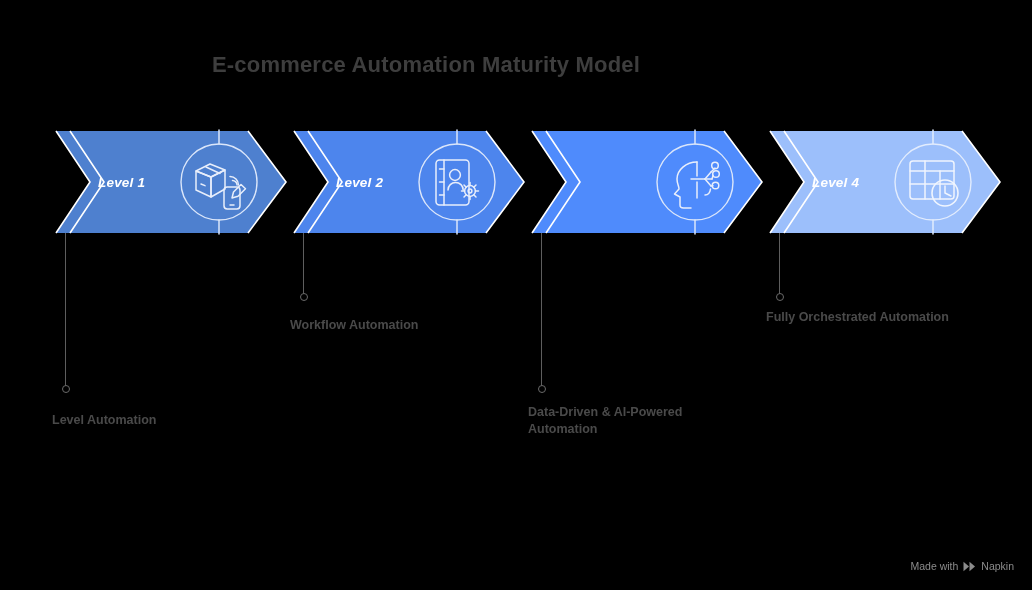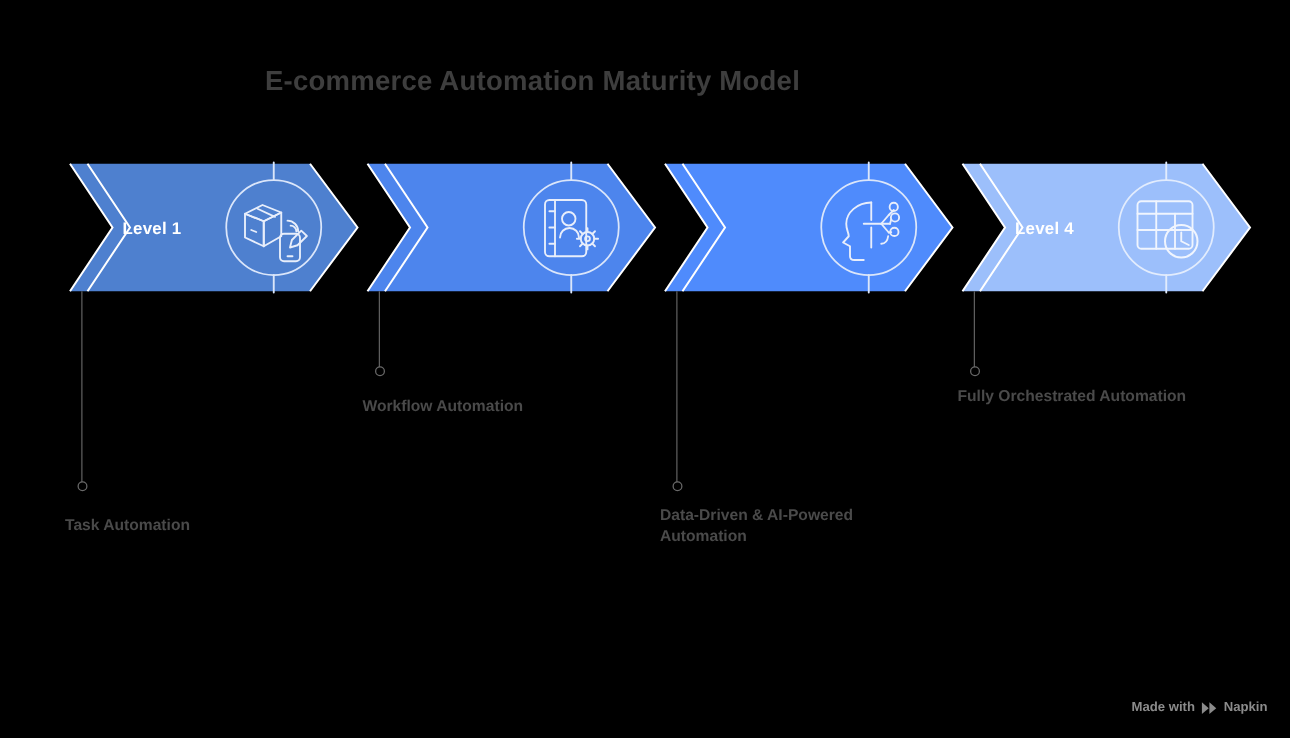--- a/index.html
+++ b/index.html
@@ -13,21 +13,21 @@
 
   .title {
     position:absolute; left:0; top:52px; width:852px;
     text-align:center;
     font-size:22px; font-weight:bold; letter-spacing:0.2px;
     color:#3e3e3e;
     white-space:nowrap;
   }
 
   
-  .stage { position:absolute; top:131px; width:238px; height:80px; }
+  .stage { position:absolute; top:131px; width:238px; height:80px;font-style:italic; }
   .stage .chev-wrap { position:absolute; inset:0; }
   .stage svg.chev { position:absolute; left:0; top:0; overflow:visible; }
 
   .stage .level-label {
     position:absolute; left:50px; top:0; height:102px;
     display:flex; align-items:center;
     font-size:13.5px; font-weight:bold; color:#ffffff;
     letter-spacing:0.2px;
     pointer-events:none;
   }
@@ -57,21 +57,21 @@
   }
   .block .b-body {
     font-size:12.5px; font-weight:bold; color:#4d4d4d;
     line-height:18px;
   }
 
   
   .watermark {
     position:absolute; right:18px; bottom:18px;
     display:flex; align-items:center; gap:5px;
-    font-size:10.5px; font-weight:bold; color:#8b8b8b;
+    font-size:10.5px; font-weight:normal; color:#8b8b8b;
   }
   .watermark .np-mark { display:block; }
 </style>
 </head>
 <body>
 
 <div id="canvas">
 
   <div class="title">E-commerce Automation Maturity Model</div>
 
@@ -103,32 +103,33 @@
       </svg>
     </div>
   </div>
 
   <div class="connector" style="left:65px; top:233px; height:160px;">
     <div class="cline" style="height:154px;"></div>
     <div class="cdot" style="top:152px;"></div>
   </div>
 
   <div class="block" style="left:52px; top:412px;">
-    <div class="b-head">Task Automation</div>
+    <div class="b-head">Level Automation</div>
   </div>
 
   <div class="stage" style="left:286px;">
     <div class="chev-wrap">
       <svg class="chev" width="238" height="102" viewBox="0 0 238 102">
         <polygon points="8,0 200,0 238,51 200,102 8,102 42,51" fill="#4d85ed"></polygon>
         <polyline points="8,0 42,51 8,102" fill="none" stroke="#ffffff" stroke-width="1.6"></polyline>
         <polyline points="22,0 56,51 22,102" fill="none" stroke="#ffffff" stroke-width="1.6"></polyline>
         <polyline points="200,0 238,51 200,102" fill="none" stroke="#ffffff" stroke-width="1.6"></polyline>
       </svg>
     </div>
+    <div class="level-label">Level 2</div>
     <div class="icon-holder">
       <svg width="78" height="78" viewBox="0 0 78 78" fill="none" stroke="#e8eefb" stroke-width="1.5" stroke-linecap="round" stroke-linejoin="round">
         <line x1="39" y1="-13" x2="39" y2="1" stroke="#dbe6fa"></line>
         <line x1="39" y1="77" x2="39" y2="91" stroke="#dbe6fa"></line>
         <circle cx="39" cy="39" r="38" stroke="#dbe6fa" stroke-width="1.4"></circle>
         <rect x="18" y="17" width="33" height="45" rx="3.5"></rect>
         <path d="M26 17 L26 62"></path>
         <path d="M21.5 26 L26 26"></path>
         <path d="M21.5 39 L26 39"></path>
         <path d="M21.5 52 L26 52"></path>

